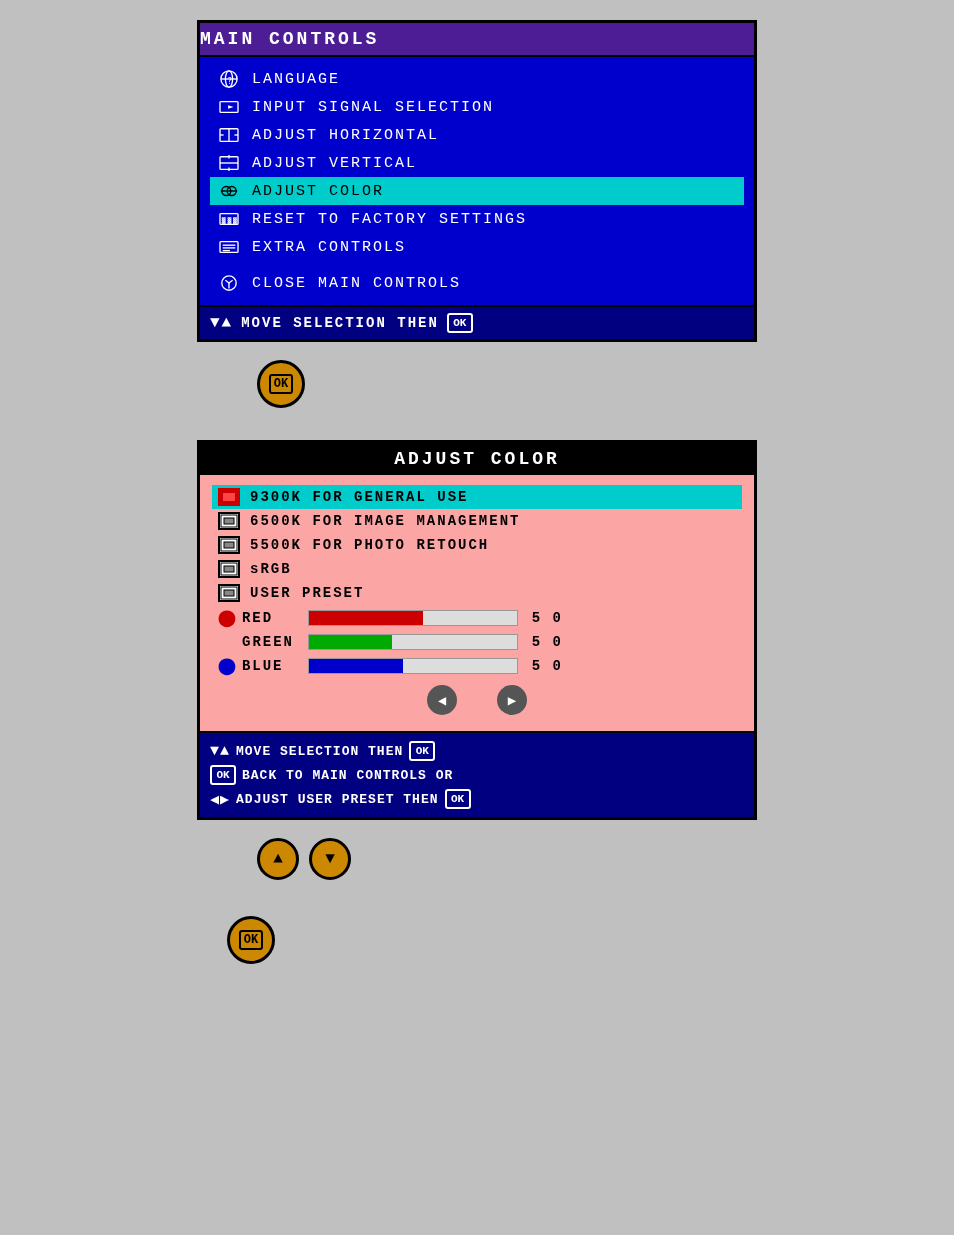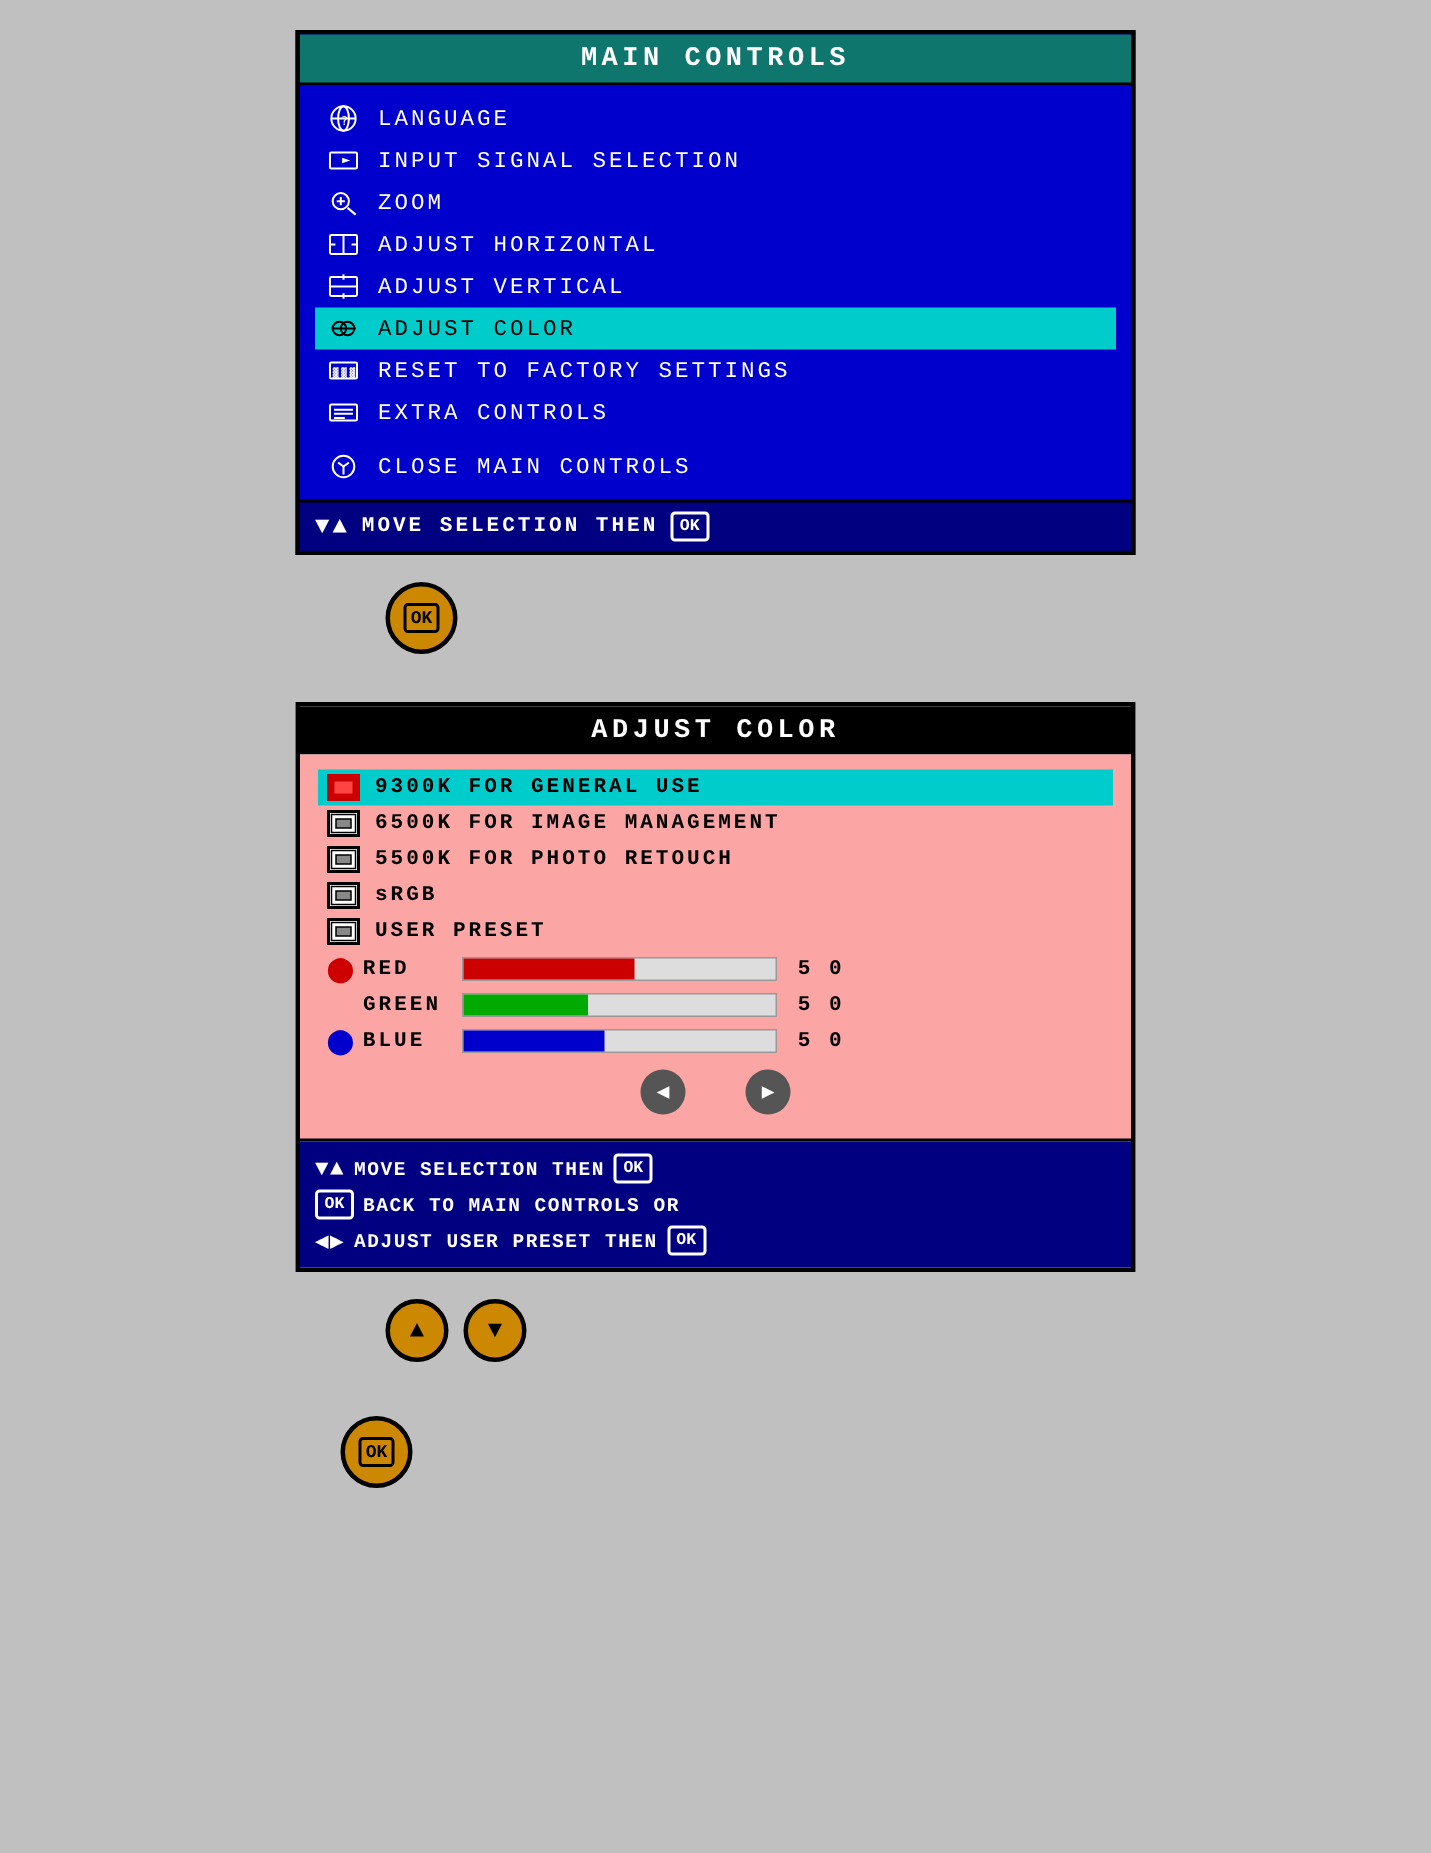--- a/index.html
+++ b/index.html
@@ -16,23 +16,22 @@
 
     
     .main-controls-panel {
       width: 560px;
       border: 3px solid #000;
       background: #0000cc;
       margin-bottom: 18px;
     }
 
     .panel-title-bar {
-      background: #0f766e;
-      color: #fff;
-      text-align: center;
+      background: #4c1d95;
+      color: #fff;
       font-size: 18px;
       font-weight: bold;
       letter-spacing: 3px;
       padding: 6px 0;
       border-bottom: 2px solid #000;
     }
 
     .menu-items-area {
       background: #0000cc;
       padding: 8px 10px;
@@ -321,31 +320,20 @@
     <div class="menu-item">
       <div class="icon">
         <svg class="svg-icon" viewBox="0 0 22 20" fill="none" stroke="white" stroke-width="1.5">
           <rect x="1" y="4" width="20" height="12" rx="1"></rect>
           <polyline points="10,8 16,10 10,12" fill="white" stroke="none"></polyline>
         </svg>
       </div>
       <span class="label">INPUT  SIGNAL  SELECTION</span>
     </div>
 
-    <div class="menu-item">
-      <div class="icon">
-        <svg class="svg-icon" viewBox="0 0 22 20" fill="none" stroke="white" stroke-width="1.5">
-          <circle cx="9" cy="9" r="6"></circle>
-          <line x1="14" y1="14" x2="20" y2="19"></line>
-          <line x1="6" y1="9" x2="12" y2="9"></line>
-          <line x1="9" y1="6" x2="9" y2="12"></line>
-        </svg>
-      </div>
-      <span class="label">ZOOM</span>
-    </div>
 
     <div class="menu-item">
       <div class="icon">
         <svg class="svg-icon" viewBox="0 0 22 20" fill="none" stroke="white" stroke-width="1.5">
           <rect x="1" y="3" width="20" height="14" rx="1"></rect>
           <line x1="11" y1="3" x2="11" y2="17"></line>
           <polyline points="5,10 1,10" stroke="white" stroke-width="1.5"></polyline>
           <polyline points="17,10 21,10" stroke="white" stroke-width="1.5"></polyline>
         </svg>
       </div>

